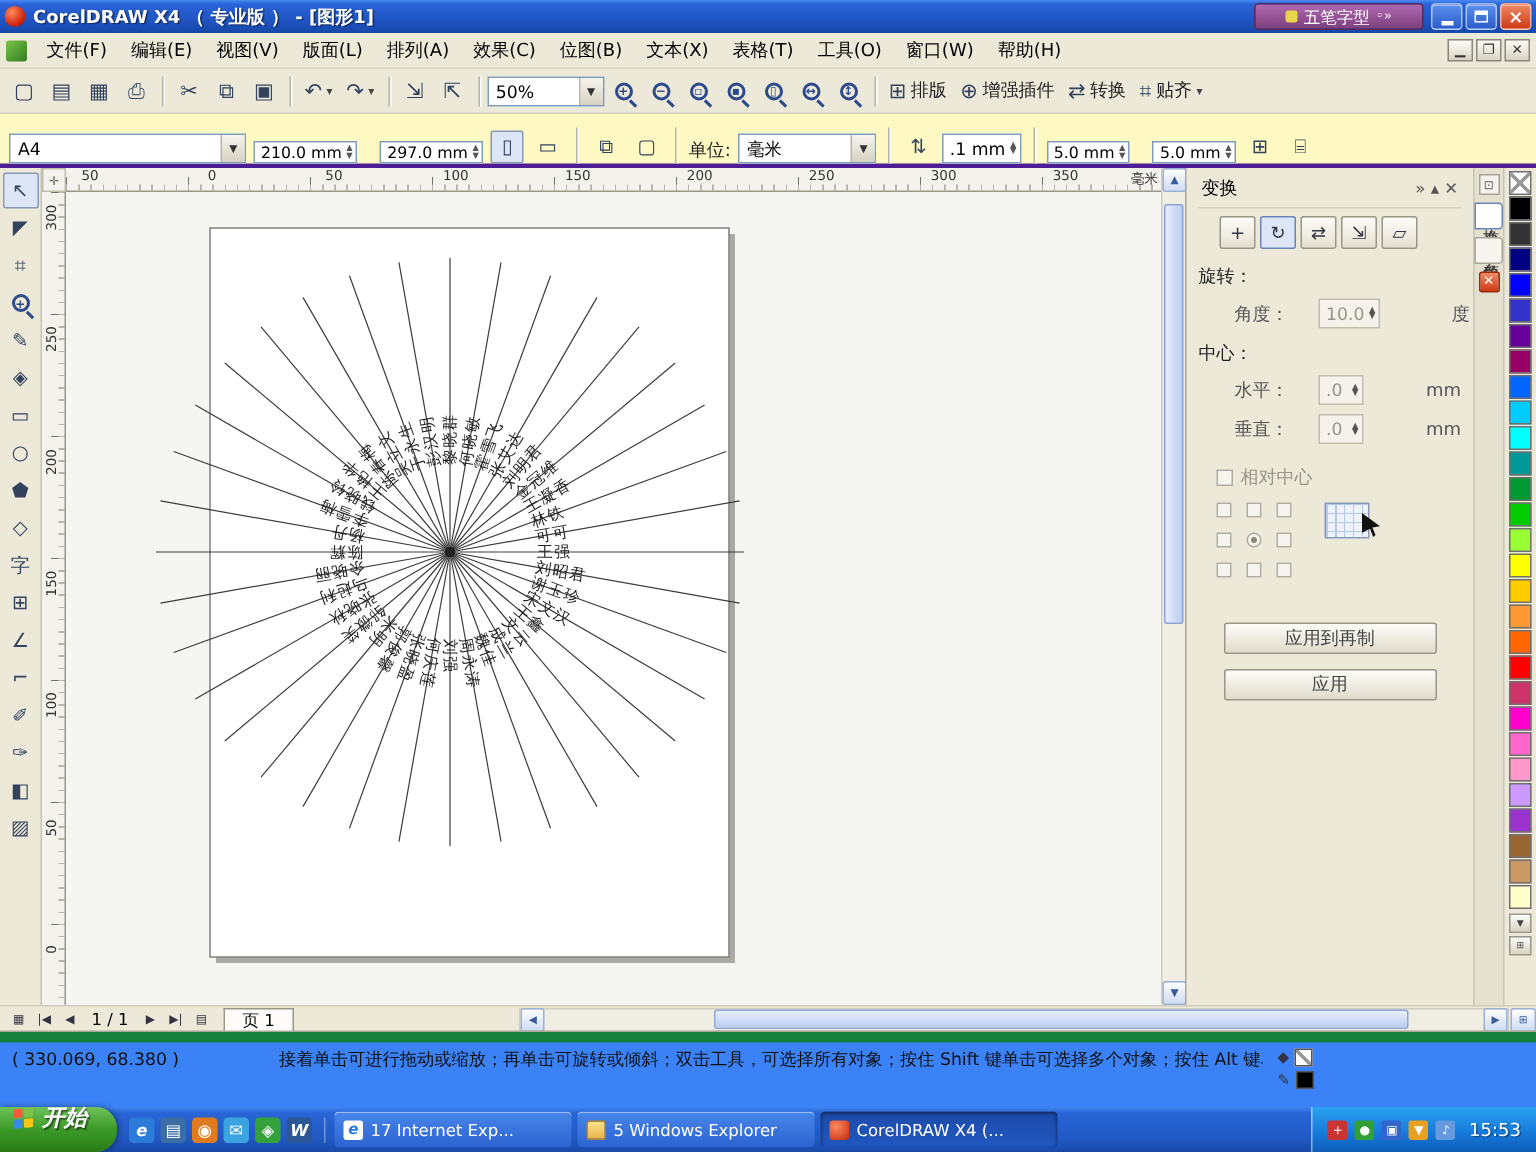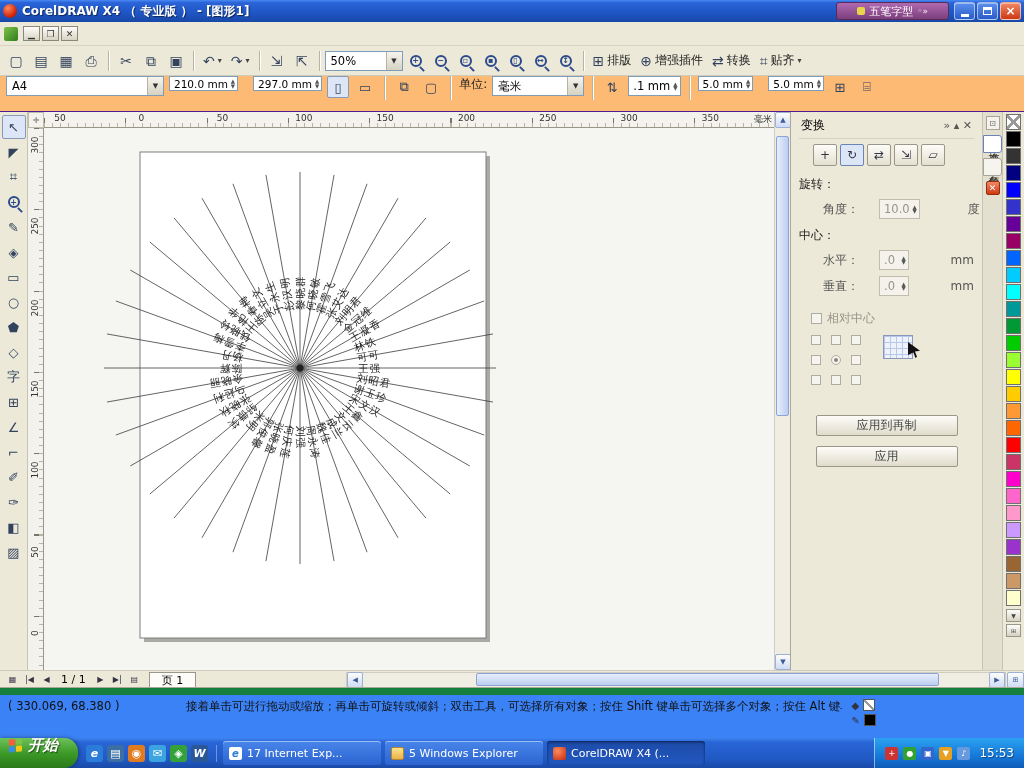--- a/index.html
+++ b/index.html
@@ -35,21 +35,21 @@
 .tlabel{font-size:12px;color:#222}
 .tdd{font-size:8px;color:#444}
 .tsep{width:1px;height:20px;background:#b8b4a4;margin:0 4px;box-shadow:1px 0 0 #fff}
 .combo{display:inline-flex;align-items:center;background:#fff;border:1px solid #7f9db9;height:20px;padding-left:5px}
 .combo-val{min-width:38px;font-size:11.5px}
 .combo-dd{width:16px;height:18px;margin-left:4px;background:linear-gradient(#f6f4ee,#d6d2c2);border-left:1px solid #b8b4a4;display:flex;align-items:center;justify-content:center;font-size:7px;color:#333}
 .mag{position:relative;width:12px;height:12px;border:2px solid #2c4a8c;border-radius:50%;display:inline-flex;align-items:center;justify-content:center;font-size:8px;font-weight:bold;color:#2c4a8c}
 .mag::after{content:"";position:absolute;right:-5px;bottom:-5px;width:6px;height:2px;background:#2c4a8c;transform:rotate(45deg)}
 
 
-.propbar{height:36px;background:#fdba74;border-bottom:1px solid #4c1d95;display:flex;align-items:flex-start;padding:0 6px;gap:5px}
+.propbar{height:36px;background:#fef9c3;border-bottom:3px solid #4c1d95;display:flex;align-items:flex-end;padding:0 6px;gap:5px}
 .p-combo{width:158px;justify-content:space-between}
 .sizecol{display:flex;flex-direction:row;gap:15px}
 .minispin{display:inline-flex;align-items:center;background:#fff;border:1px solid #7f9db9;height:15px;padding:0 2px 0 4px;font-size:10.5px;gap:3px}
 .minispin.tall{height:20px;font-size:11.5px}
 .minispin.dis{background:#f4f2ea;color:#98948a;border-color:#c0bcae}
 .spArr{display:flex;flex-direction:column;font-size:5.5px;line-height:4.5px;color:#555}
 .pico{width:22px;height:22px;border:1px solid transparent;border-radius:2px;display:inline-flex;align-items:center;justify-content:center;font-size:13px;color:#33435e}
 .pico.on{border-color:#8a98b8;background:#dce6f6}
 .plabel{white-space:nowrap;color:#222}
 .psep{width:1px;height:24px;background:#b8b4a4;margin:0 3px;box-shadow:1px 0 0 #fff}
@@ -172,20 +172,34 @@
         </span>
       <span class="wbtn">
           <span class="box"></span>
         </span>
       <span class="wbtn close">×</span>
     </div>
   </div>
 
   <div class="menubar">
     <span class="menulogo"></span>
+    <div class="menu-items">
+        <span class="menu-item">文件(F)</span>
+        <span class="menu-item">编辑(E)</span>
+        <span class="menu-item">视图(V)</span>
+        <span class="menu-item">版面(L)</span>
+        <span class="menu-item">排列(A)</span>
+        <span class="menu-item">效果(C)</span>
+        <span class="menu-item">位图(B)</span>
+        <span class="menu-item">文本(X)</span>
+        <span class="menu-item">表格(T)</span>
+        <span class="menu-item">工具(O)</span>
+        <span class="menu-item">窗口(W)</span>
+        <span class="menu-item">帮助(H)</span>
+      </div>
     <div class="mdi-btns">
       <span class="mdibtn">▁</span>
       <span class="mdibtn">❐</span>
       <span class="mdibtn">✕</span>
     </div>
   </div>
 
   <div class="toolbar">
       <span class="tbtn">
         <span class="tglyph">▢</span>

